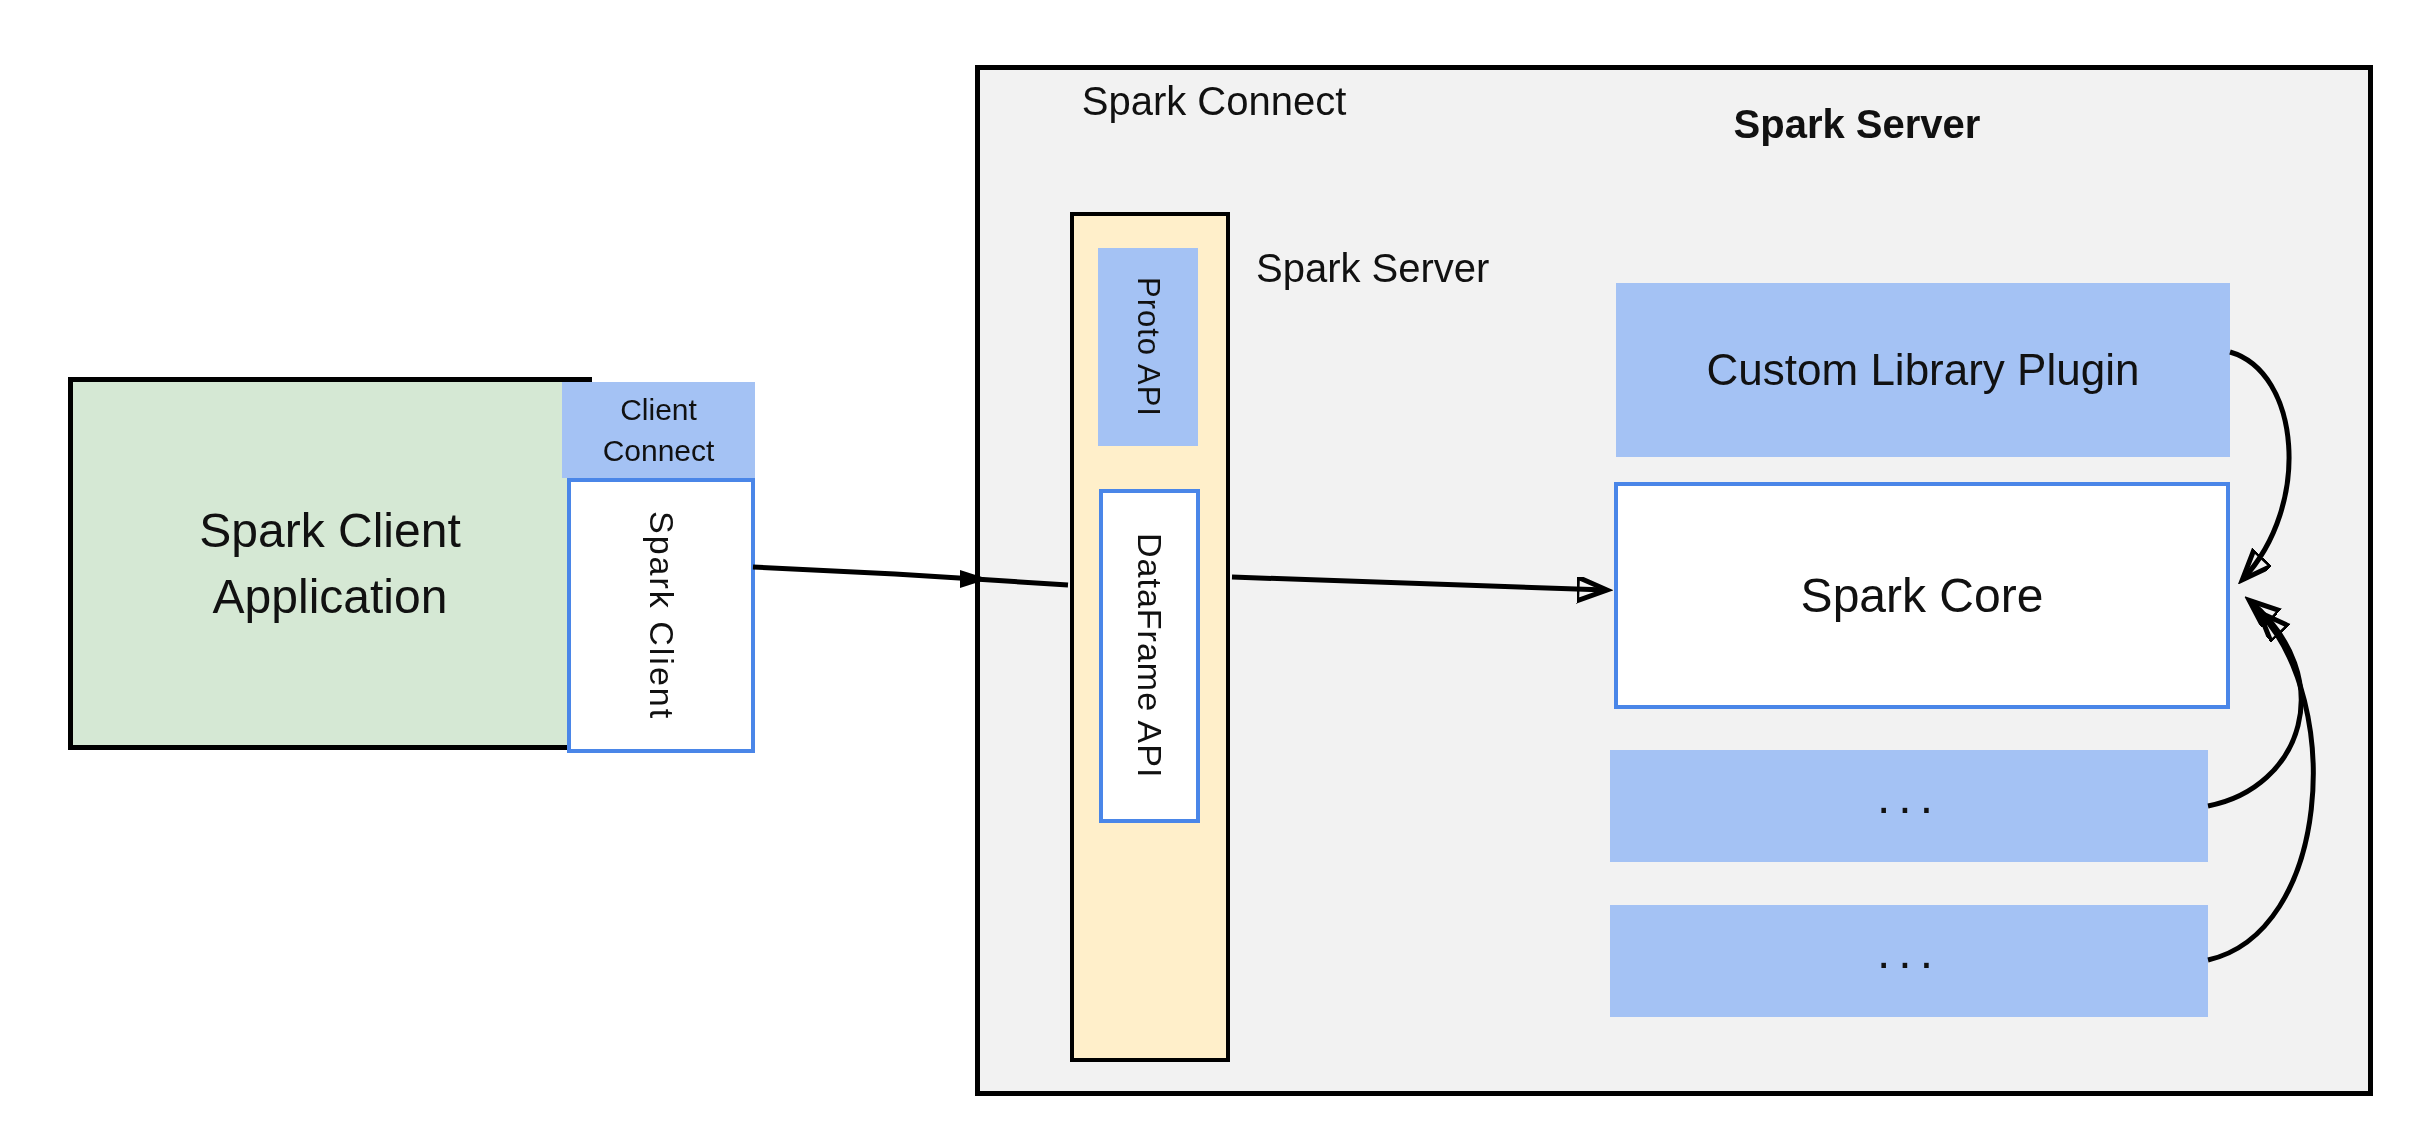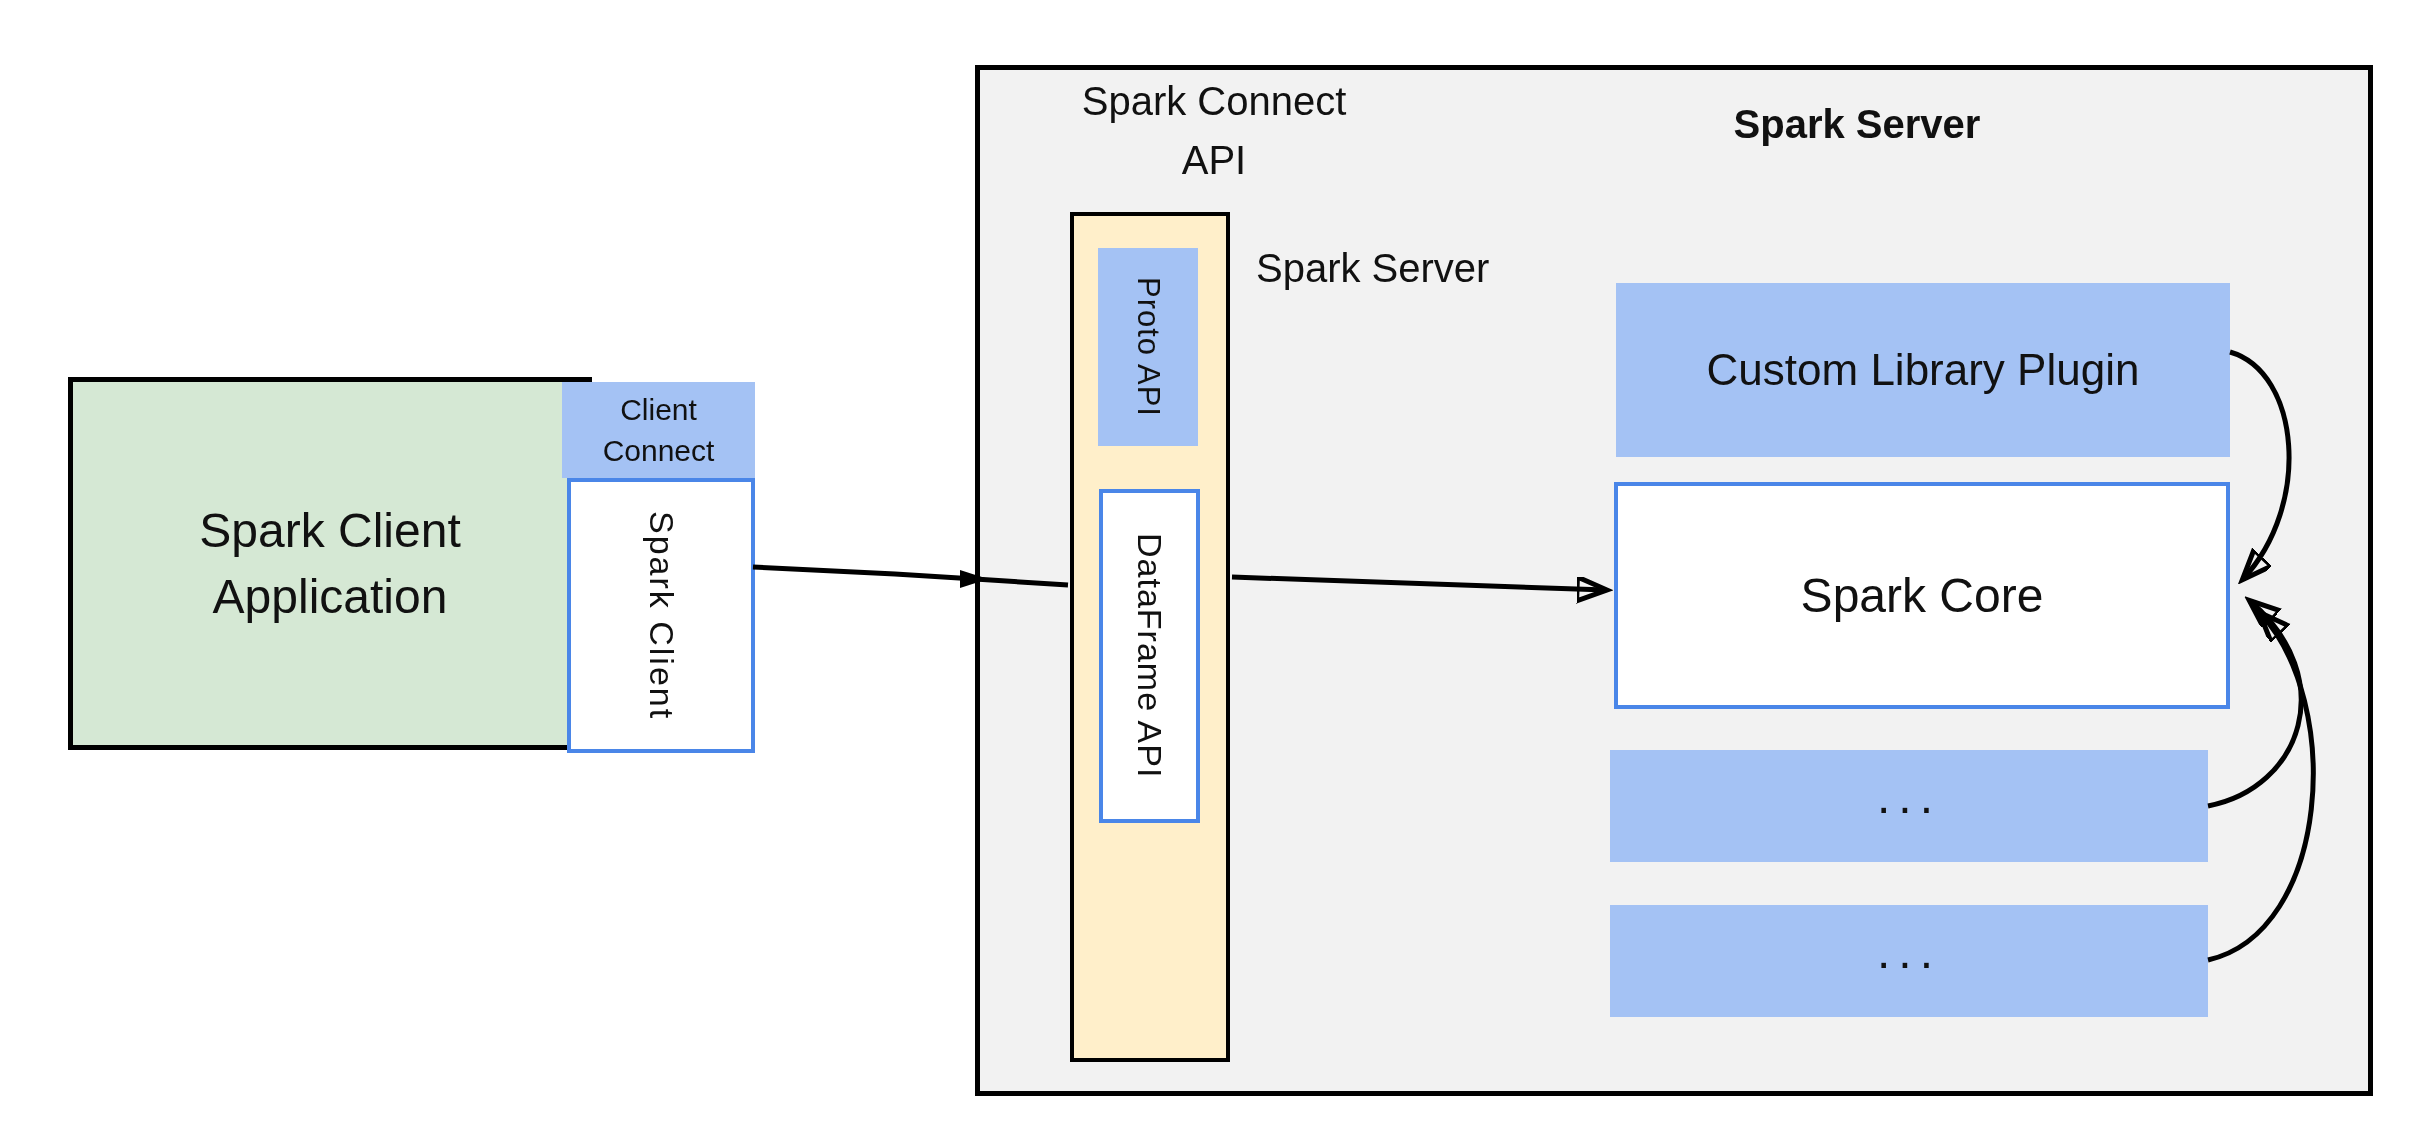--- a/index.html
+++ b/index.html
@@ -167,21 +167,20 @@
   </div>
 
   <div class="box spark-client-box center-flex">
     <span class="vtext">Spark Client</span>
   </div>
 
   <div class="box server-container"></div>
 
   <div class="box connect-api-label">
     <div>Spark Connect</div>
-    <div>API</div>
   </div>
 
   <div class="box server-title">Spark Server</div>
 
   <div class="box api-column"></div>
 
   <div class="box proto-api center-flex">
     <span class="vtext">Proto API</span>
   </div>
 

